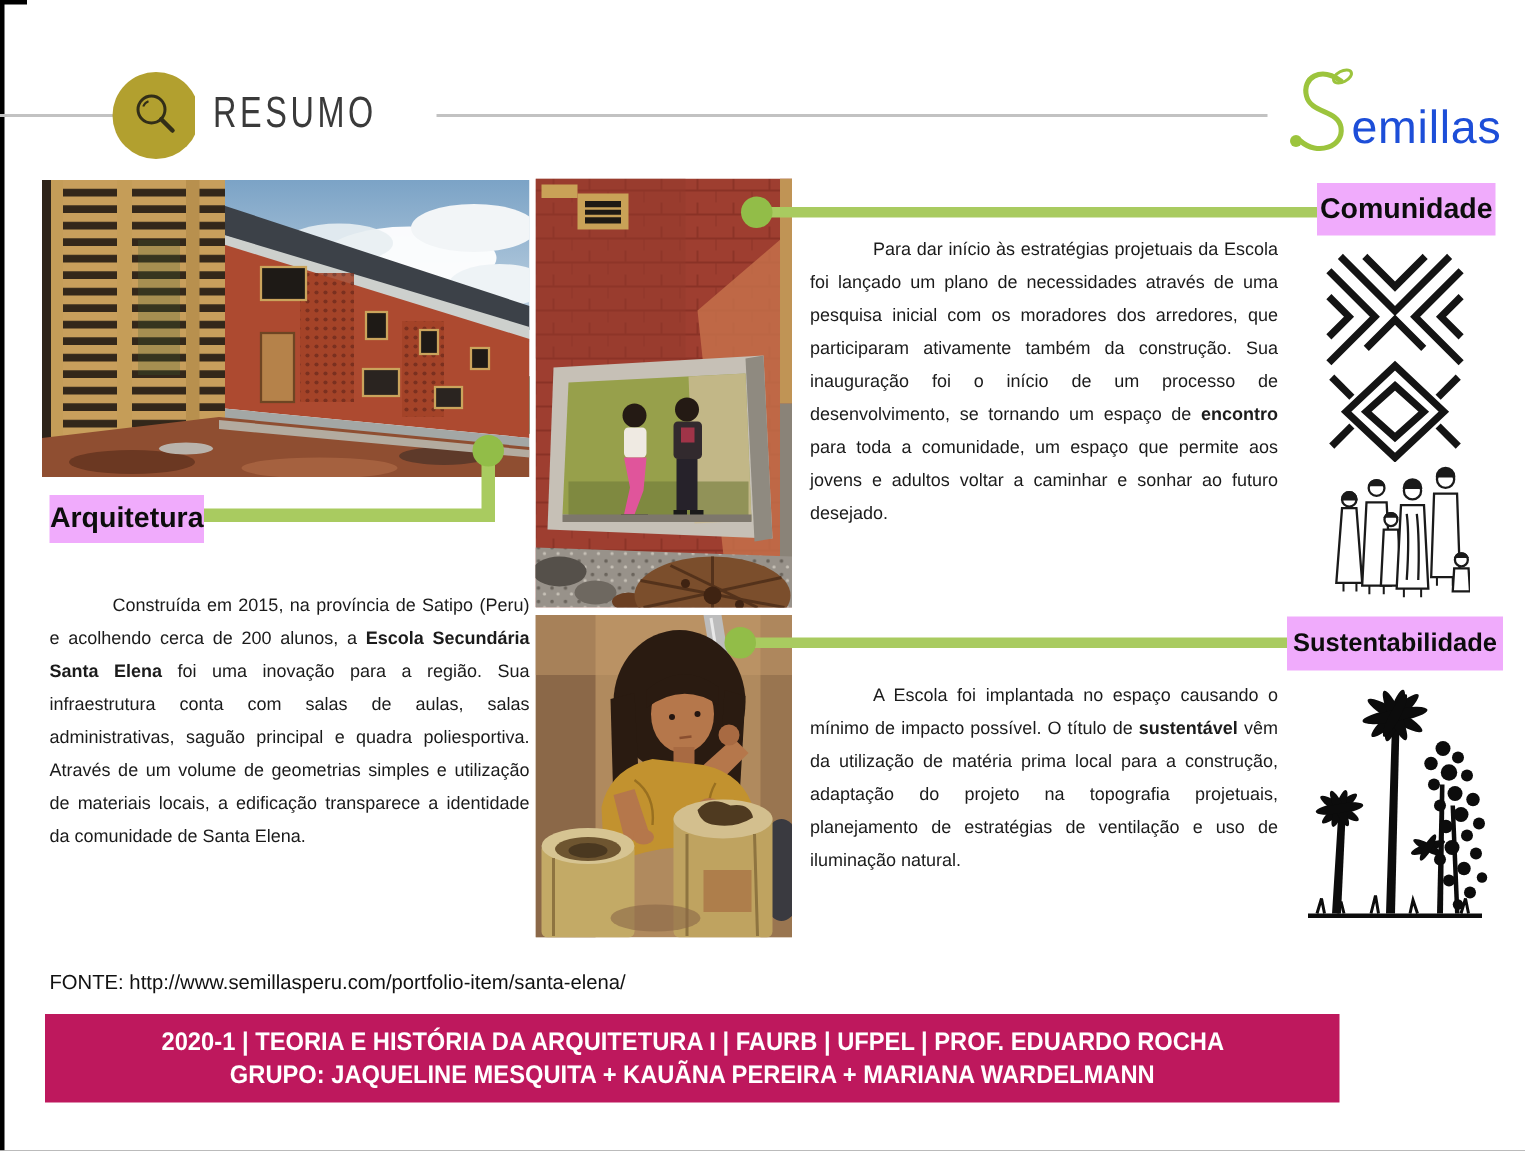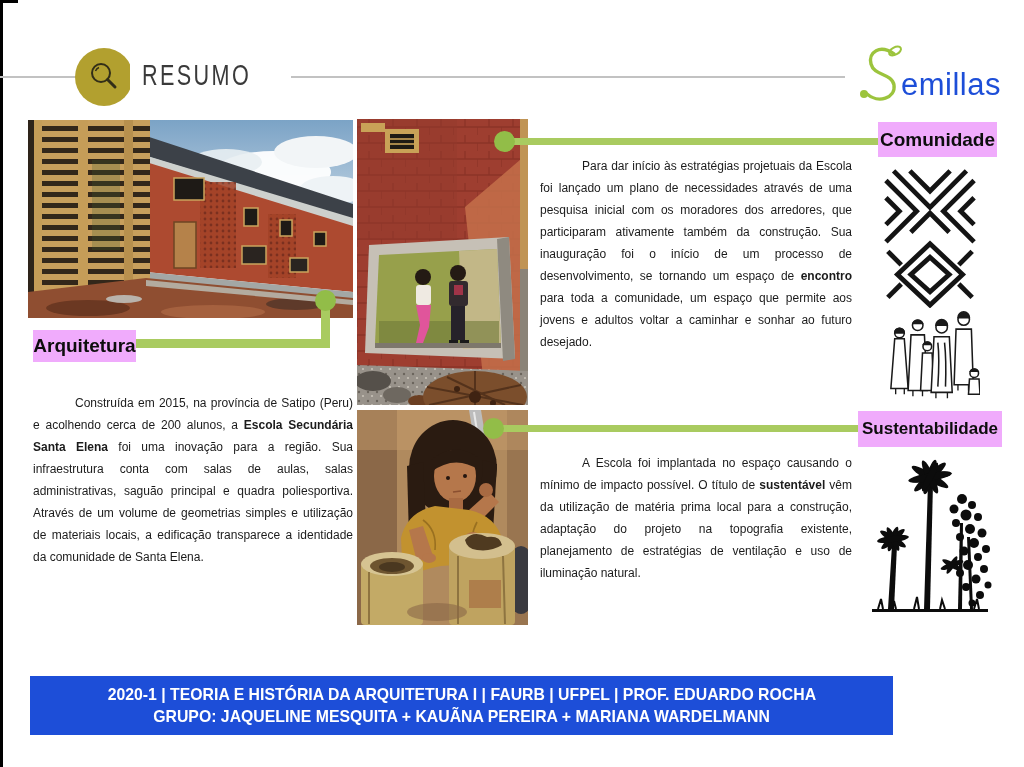--- a/index.html
+++ b/index.html
@@ -52,21 +52,21 @@
   .p-sus{left:540px;top:452px;width:312px;}
 
   
   .tribal{left:884px;top:168px;width:92px;height:140px;}
   .family{left:888px;top:308px;width:92px;height:94px;}
   .palms{left:866px;top:453px;width:130px;height:172px;}
   .tribal svg,.family svg,.palms svg{display:block;width:100%;height:100%;}
 
   
   .fonte{left:33px;top:647px;font-size:13.5px;color:#111;}
-  .fbar{left:30px;top:676px;width:863px;height:59px;background:#1d4ed8;color:#fff;
+  .fbar{left:30px;top:676px;width:863px;height:59px;background:#be185d;color:#fff;
         display:flex;flex-direction:column;align-items:center;justify-content:center;gap:2px;}
   .fbar div{font-weight:bold;font-size:17px;white-space:nowrap;
         transform:scaleX(.93);transform-origin:center;}
   .pnum{left:903px;top:668px;width:95px;height:76px;display:flex;align-items:center;justify-content:center;
         font-size:64px;font-weight:bold;color:#000;letter-spacing:-2px;}
 </style>
 </head>
 <body>
 
 <div class="page">
@@ -264,21 +264,21 @@
     <span>Comunidade</span>
     </div>
   <div class="abs glabel lbl-sus">
     <span>Sustentabilidade</span>
     </div>
 
   <div class="abs para p-arq"><span>Construída em 2015, na província de Satipo (Peru) e acolhendo cerca de 200 alunos, a </span><b>Escola Secundária Santa Elena</b><span> foi uma inovação para a região. Sua infraestrutura conta com salas de aulas, salas administrativas, saguão principal e quadra poliesportiva. Através de um volume de geometrias simples e utilização de materiais locais, a edificação transparece a identidade da comunidade de Santa Elena.</span></div>
 
   <div class="abs para p-com"><span>Para dar início às estratégias projetuais da Escola foi lançado um plano de necessidades através de uma pesquisa inicial com os moradores dos arredores, que participaram ativamente também da construção. Sua inauguração foi o início de um processo de desenvolvimento, se tornando um espaço de </span><b>encontro</b><span> para toda a comunidade, um espaço que permite aos jovens e adultos voltar a caminhar e sonhar ao futuro desejado.</span></div>
 
-  <div class="abs para p-sus"><span>A Escola foi implantada no espaço causando o mínimo de impacto possível. O título de </span><b>sustentável</b><span> vêm da utilização de matéria prima local para a construção, adaptação do projeto na topografia existente, planejamento de estratégias de ventilação e uso de iluminação natural.</span></div>
+  <div class="abs para p-sus"><span>A Escola foi implantada no espaço causando o mínimo de impacto possível. O título de </span><b>sustentável</b><span> vêm da utilização de matéria prima local para a construção, adaptação do projeto na topografia projetuais, planejamento de estratégias de ventilação e uso de iluminação natural.</span></div>
 
   <div class="abs tribal">
     <svg viewBox="0 0 96 144" fill="none" stroke="#141414" stroke-width="5">
       <path d="M10,2 L48,40 L86,2"></path>
         <path d="M27,2 L48,23 L69,2"></path>
       <path d="M2,12 L34,44 L2,76"></path>
         <path d="M2,30 L16,44 L2,58"></path>
       <path d="M94,12 L62,44 L94,76"></path>
         <path d="M94,30 L80,44 L94,58"></path>
       <path d="M28,66 L48,46 L68,66"></path>
@@ -365,17 +365,18 @@
           <circle cx="106" cy="150" r="3.5"></circle>
       </g>
       <g transform="translate(86,112)">
         <ellipse rx="12" ry="3" transform="rotate(-20)"></ellipse>
           <ellipse rx="11" ry="2.8" transform="rotate(28)"></ellipse>
         <ellipse rx="10" ry="2.6" transform="rotate(-60)"></ellipse>
       </g>
     </svg>
   </div>
 
+  <div class="abs fonte">FONTE: http://www.semillasperu.com/portfolio-item/santa-elena/</div>
   <div class="abs fbar">
     <div>2020-1 | TEORIA E HISTÓRIA DA ARQUITETURA I | FAURB | UFPEL | PROF. EDUARDO ROCHA</div>
     <div>GRUPO: JAQUELINE MESQUITA + KAUÃNA PEREIRA + MARIANA WARDELMANN</div>
   </div>
 </div>
 
 </body></html>

